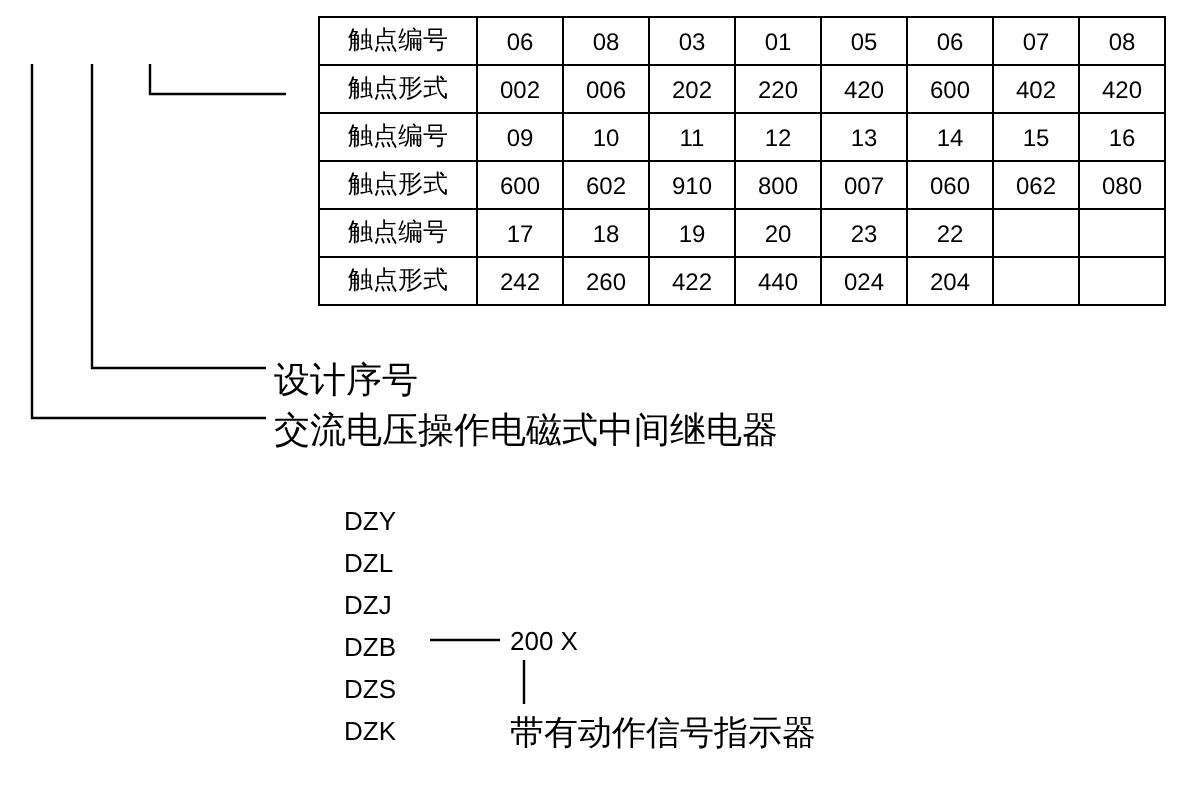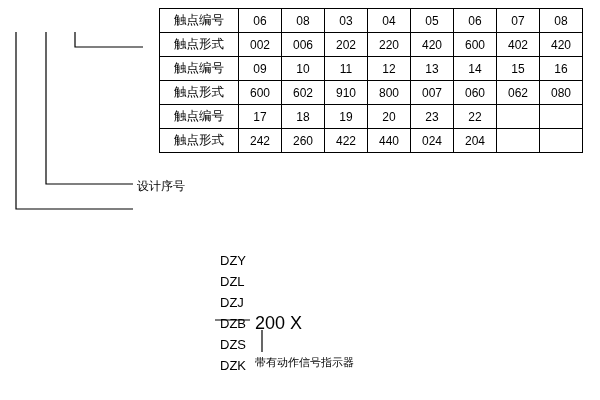--- a/index.html
+++ b/index.html
@@ -71,21 +71,21 @@
     left: 0;
     top: 0;
     width: 600px;
     height: 400px;
     pointer-events: none;
   }
 
   
   .anno {
     position: absolute;
-    font-size: 12px;
+    font-size: 18px;
     white-space: nowrap;
   }
   .anno-design {
     left: 137px;
     top: 178px;
   }
   .anno-relay {
     left: 137px;
     top: 203px;
   }
@@ -93,34 +93,33 @@
   
   .series-list {
     position: absolute;
     left: 172px;
     top: 250px;
     font-size: 13px;
     line-height: 21px;
   }
   .series-list div {
     height: 21px;
-    margin-left: 48px;
   }
   .series-200 {
     position: absolute;
     left: 255px;
     top: 313px;
-    font-size: 18px;
+    font-size: 13px;
     white-space: nowrap;
   }
   .series-indicator {
     position: absolute;
     left: 255px;
     top: 355px;
-    font-size: 11px;
+    font-size: 17px;
     white-space: nowrap;
   }
 </style>
 </head>
 <body>
 
 <div id="root">
 
 
   <svg class="lines" viewBox="0 0 600 400">
@@ -137,21 +136,21 @@
   </svg>
 
   <div class="table-wrap">
     <table class="spec">
       <tbody>
         <tr>
           <td class="rowhead">触点编号</td>
           <td class="cell">06</td>
           <td class="cell">08</td>
           <td class="cell">03</td>
-          <td class="cell">04</td>
+          <td class="cell">01</td>
           <td class="cell">05</td>
           <td class="cell">06</td>
           <td class="cell">07</td>
           <td class="cell">08</td>
         </tr>
         <tr>
           <td class="rowhead">触点形式</td>
           <td class="cell">002</td>
           <td class="cell">006</td>
           <td class="cell">202</td>
@@ -203,20 +202,21 @@
           <td class="cell">024</td>
           <td class="cell">204</td>
           <td class="cell"></td>
           <td class="cell"></td>
         </tr>
       </tbody>
     </table>
   </div>
 
   <div class="anno anno-design">设计序号</div>
+  <div class="anno anno-relay">交流电压操作电磁式中间继电器</div>
 
   <div class="series-list">
     <div>DZY</div>
     <div>DZL</div>
     <div>DZJ</div>
     <div>DZB</div>
     <div>DZS</div>
     <div>DZK</div>
   </div>
 

